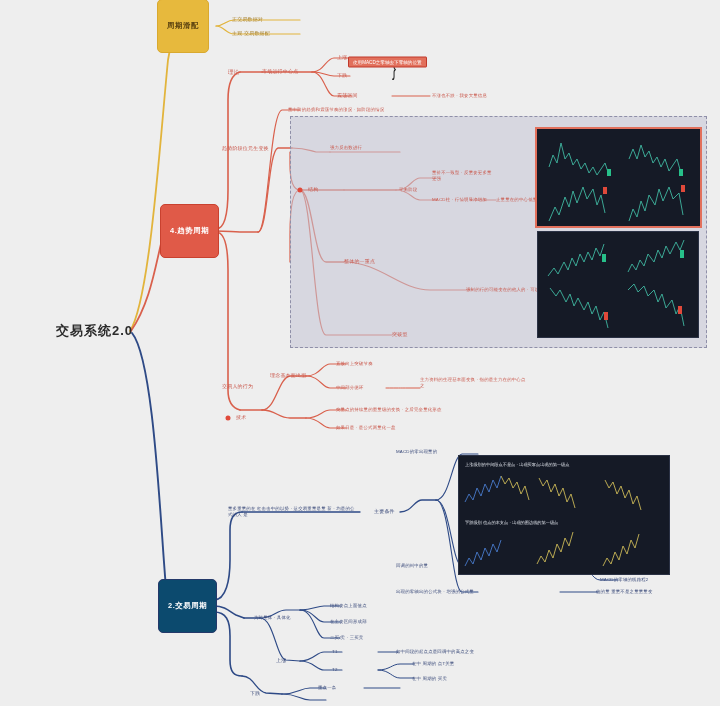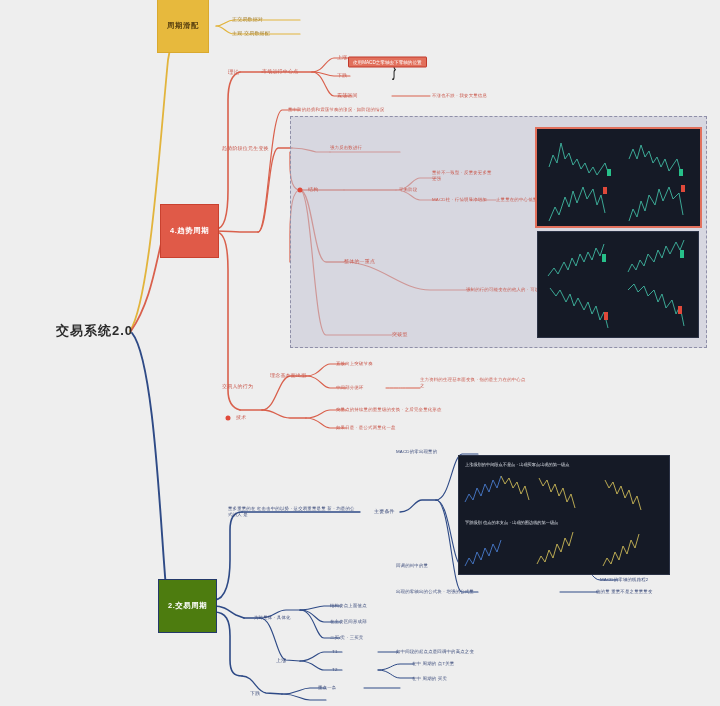--- a/index.html
+++ b/index.html
@@ -36,30 +36,30 @@
     color:#2b2b2b;
     font-size:13px;
     font-weight:700;
     letter-spacing:1px;
     transform:translateY(-50%);
   }
   .boxnode{
     position:absolute;
     transform:translateY(-50%);
     padding:21px 9px;
-    border-radius:0;
+    border-radius:5px;
     font-size:7.4px;
     font-weight:700;
     color:#ffffff;
     letter-spacing:.6px;
     white-space:nowrap;
   }
   .boxnode.gold{background:#e7b93d;color:#5c4310;border:1px solid #d9a92f;}
   .boxnode.red {background:#e05a48;border:1px solid #c9412f;}
-  .boxnode.blue{background:#4d7c0f;border:1px solid #24396a;}
+  .boxnode.blue{background:#0c4a6e;border:1px solid #24396a;}
 
   
   .pill{
     position:absolute;
     transform:translateY(-50%);
     background:#e2705c;
     border:1px solid #c0392b;
     color:#ffffff;
     font-size:4.6px;
     padding:2px 4px;

